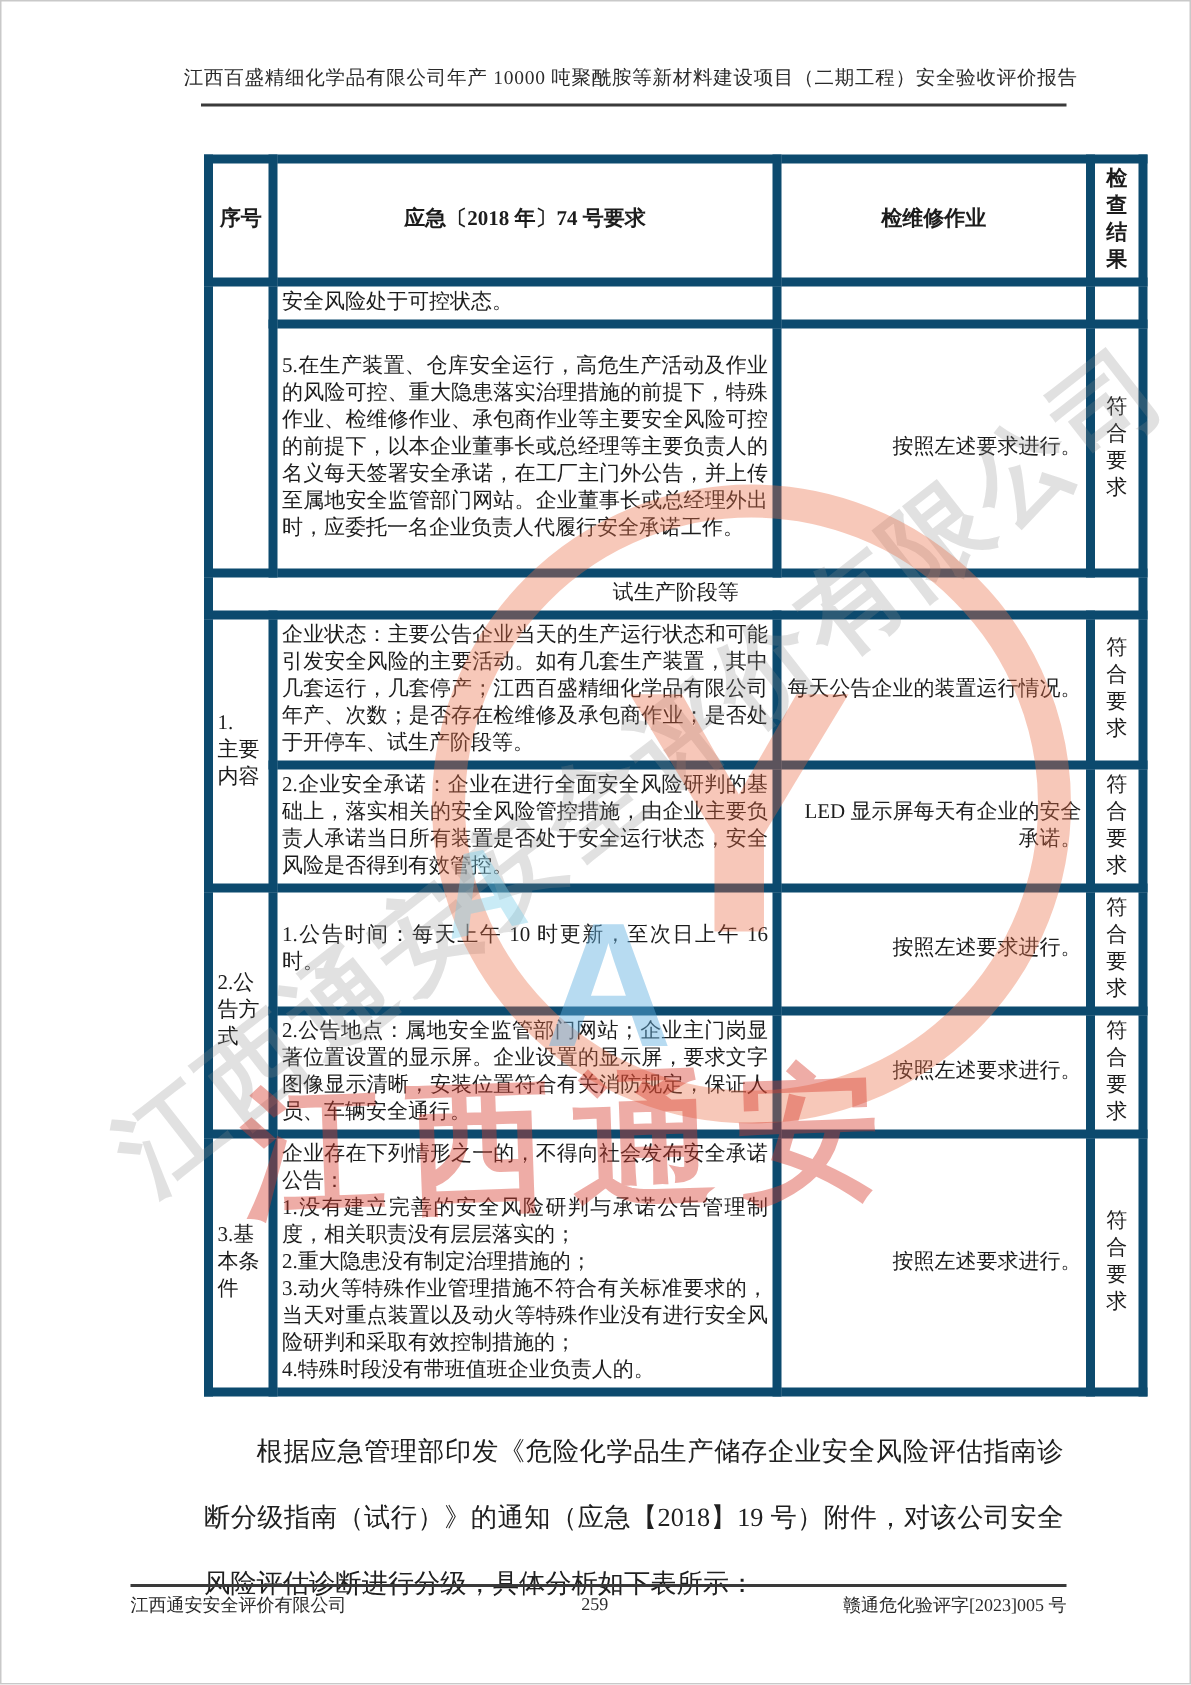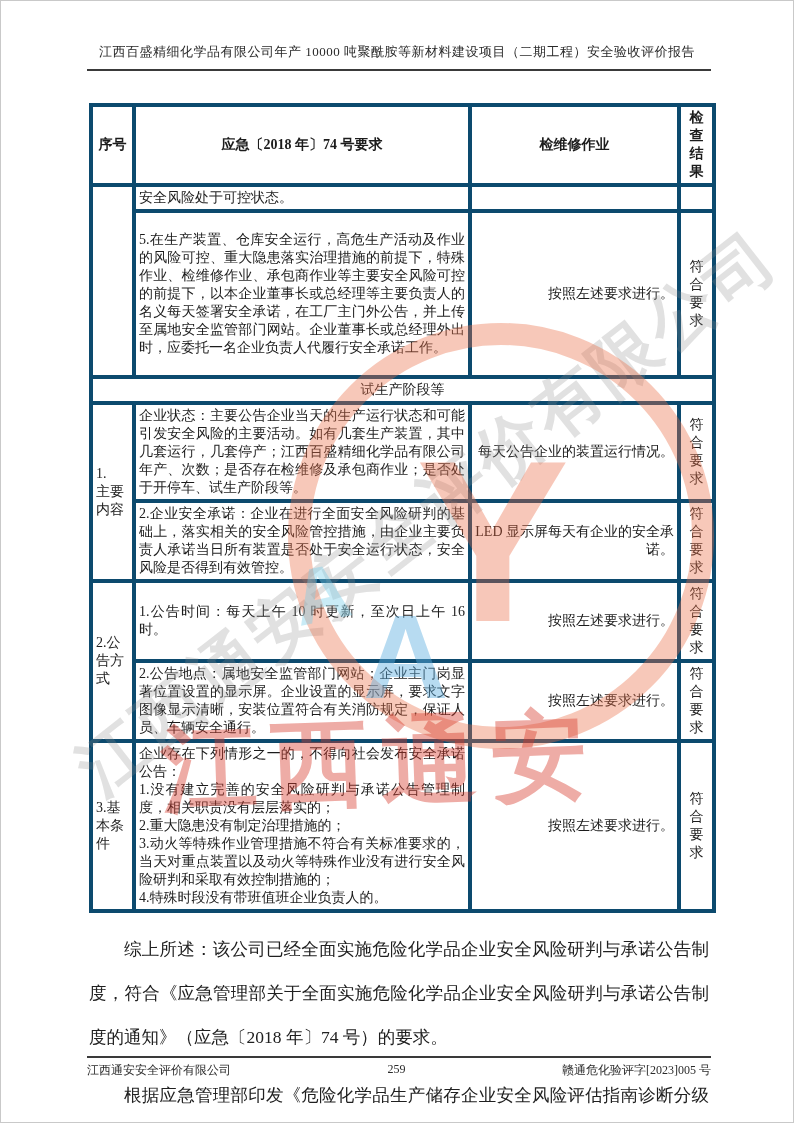--- a/index.html
+++ b/index.html
@@ -6,20 +6,21 @@
   html, body { background: #e9e9e9; }
   .page {
     position: relative;
     width: 794px; height: 1123px;
     margin: 0 auto;
     background: #ffffff;
     border: 1px solid #c9c9c9;
     font-family: "Liberation Serif", "DejaVu Serif", serif;
     color: #1c1c1c;
     overflow: hidden;
+    padding-left: 47px;
   }
   
   .doc-header {
     padding-top: 42px;
     text-align: center;
     font-size: 13px;
     letter-spacing: 0.5px;
     color: #2a2a2a;
   }
   .header-rule {
@@ -30,21 +31,21 @@
   .content { padding: 0 84px 0 88px; }
   table.compliance {
     margin-top: 32px;
     border-collapse: collapse;
     table-layout: fixed;
     width: 623px;
     font-size: 14px;
     line-height: 18px;
   }
   table.compliance td, table.compliance th {
-    border: 4px solid #0c4a6e;
+    border: 6px solid #0c4a6e;
     padding: 2px 3px;
     vertical-align: middle;
     font-weight: normal;
     word-break: break-all;
     overflow: hidden;
   }
   table.compliance { border: 2px solid #222; }
   .col-seq    { width: 43px; }
   .col-req    { width: 336px; }
   .col-actual { width: 209px; }
@@ -211,21 +212,20 @@
 1.没有建立完善的安全风险研判与承诺公告管理制度，相关职责没有层层落实的；
 2.重大隐患没有制定治理措施的；
 3.动火等特殊作业管理措施不符合有关标准要求的，当天对重点装置以及动火等特殊作业没有进行安全风险研判和采取有效控制措施的；
 4.特殊时段没有带班值班企业负责人的。</td>
         <td class="actual">按照左述要求进行。</td>
         <td class="result">符合要求</td>
       </tr>
     </tbody>
       </table>
 
-    <p class="para">综上所述：该公司已经全面实施危险化学品企业安全风险研判与承诺公告制度，符合《应急管理部关于全面实施危险化学品企业安全风险研判与承诺公告制度的通知》（应急〔2018 年〕74 号）的要求。</p>
 
 
     <p class="para">根据应急管理部印发《危险化学品生产储存企业安全风险评估指南诊断分级指南（试行）》的通知（应急【2018】19 号）附件，对该公司安全风险评估诊断进行分级，具体分析如下表所示：</p>
 
   </div>
 
   <div class="doc-footer">
     <span>江西通安安全评价有限公司</span>
     <span>259</span>
     <span>赣通危化验评字[2023]005 号</span>

